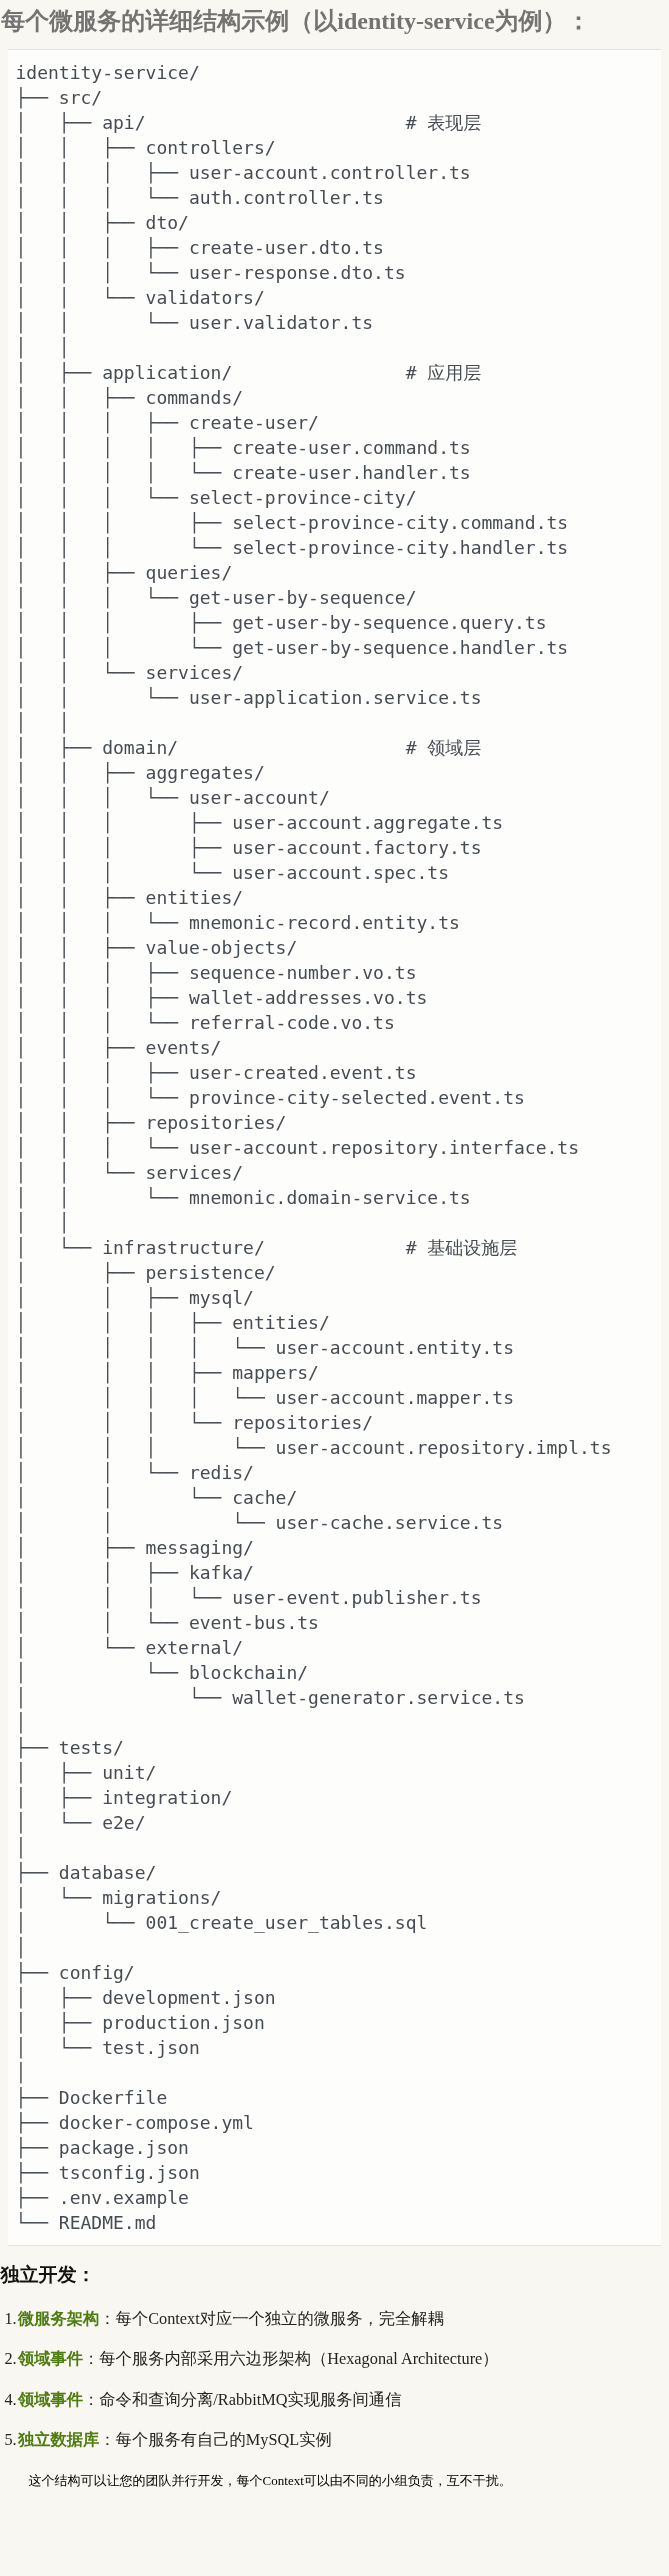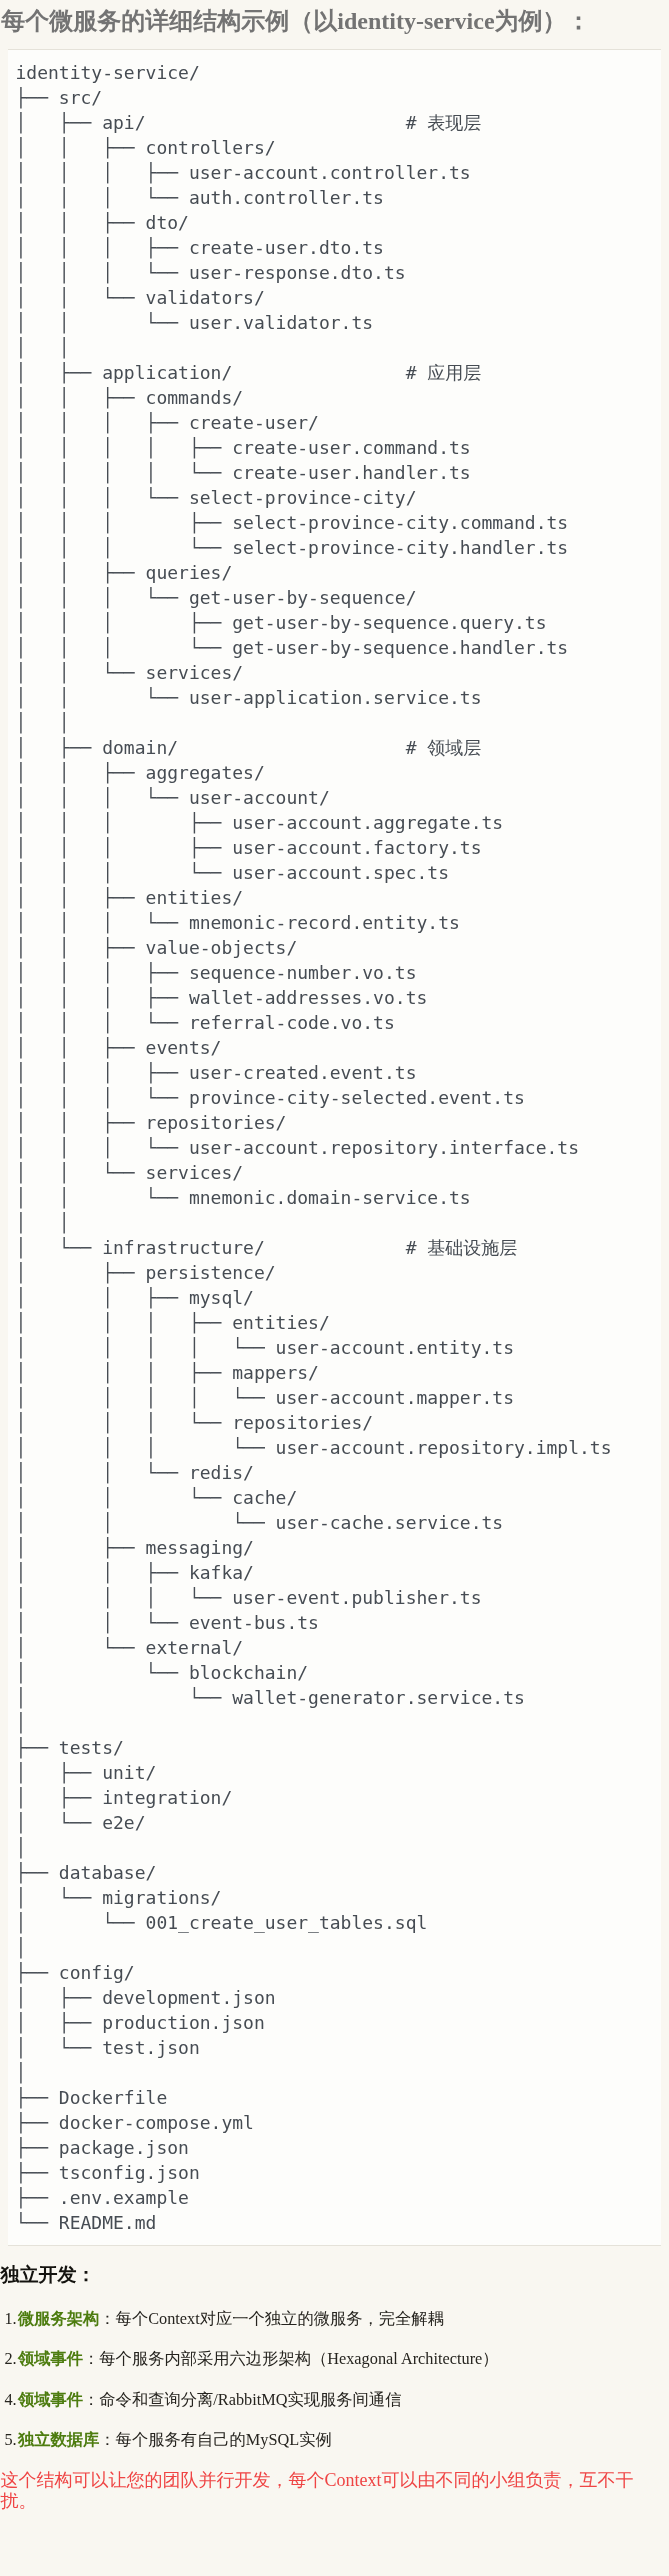--- a/index.html
+++ b/index.html
@@ -49,24 +49,25 @@
   ol.key-points li {
     font-size: 16.3px;
     line-height: 21px;
     margin: 0 0 19.4px 0;
     color: #26241f;
   }
   ol.key-points .kp-num { margin-right: 1.3px; }
   ol.key-points .kp-label { font-weight: 700; color: #4d7c0f; }
 
   p.closing {
-    font-size: 18px;
+    font-size: 13px;
     line-height: 21px;
     margin: 19.4px 0 0 0.6px;
-    color: #ef4444;
+    color: #000000;
+    padding-left: 28px;
   }
 </style>
 </head>
 <body>
 
 <div class="page">
 
   <h1 class="doc-title">每个微服务的详细结构示例（以identity-service为例）：</h1>
 
   <pre class="tree-block"><code>identity-service/

